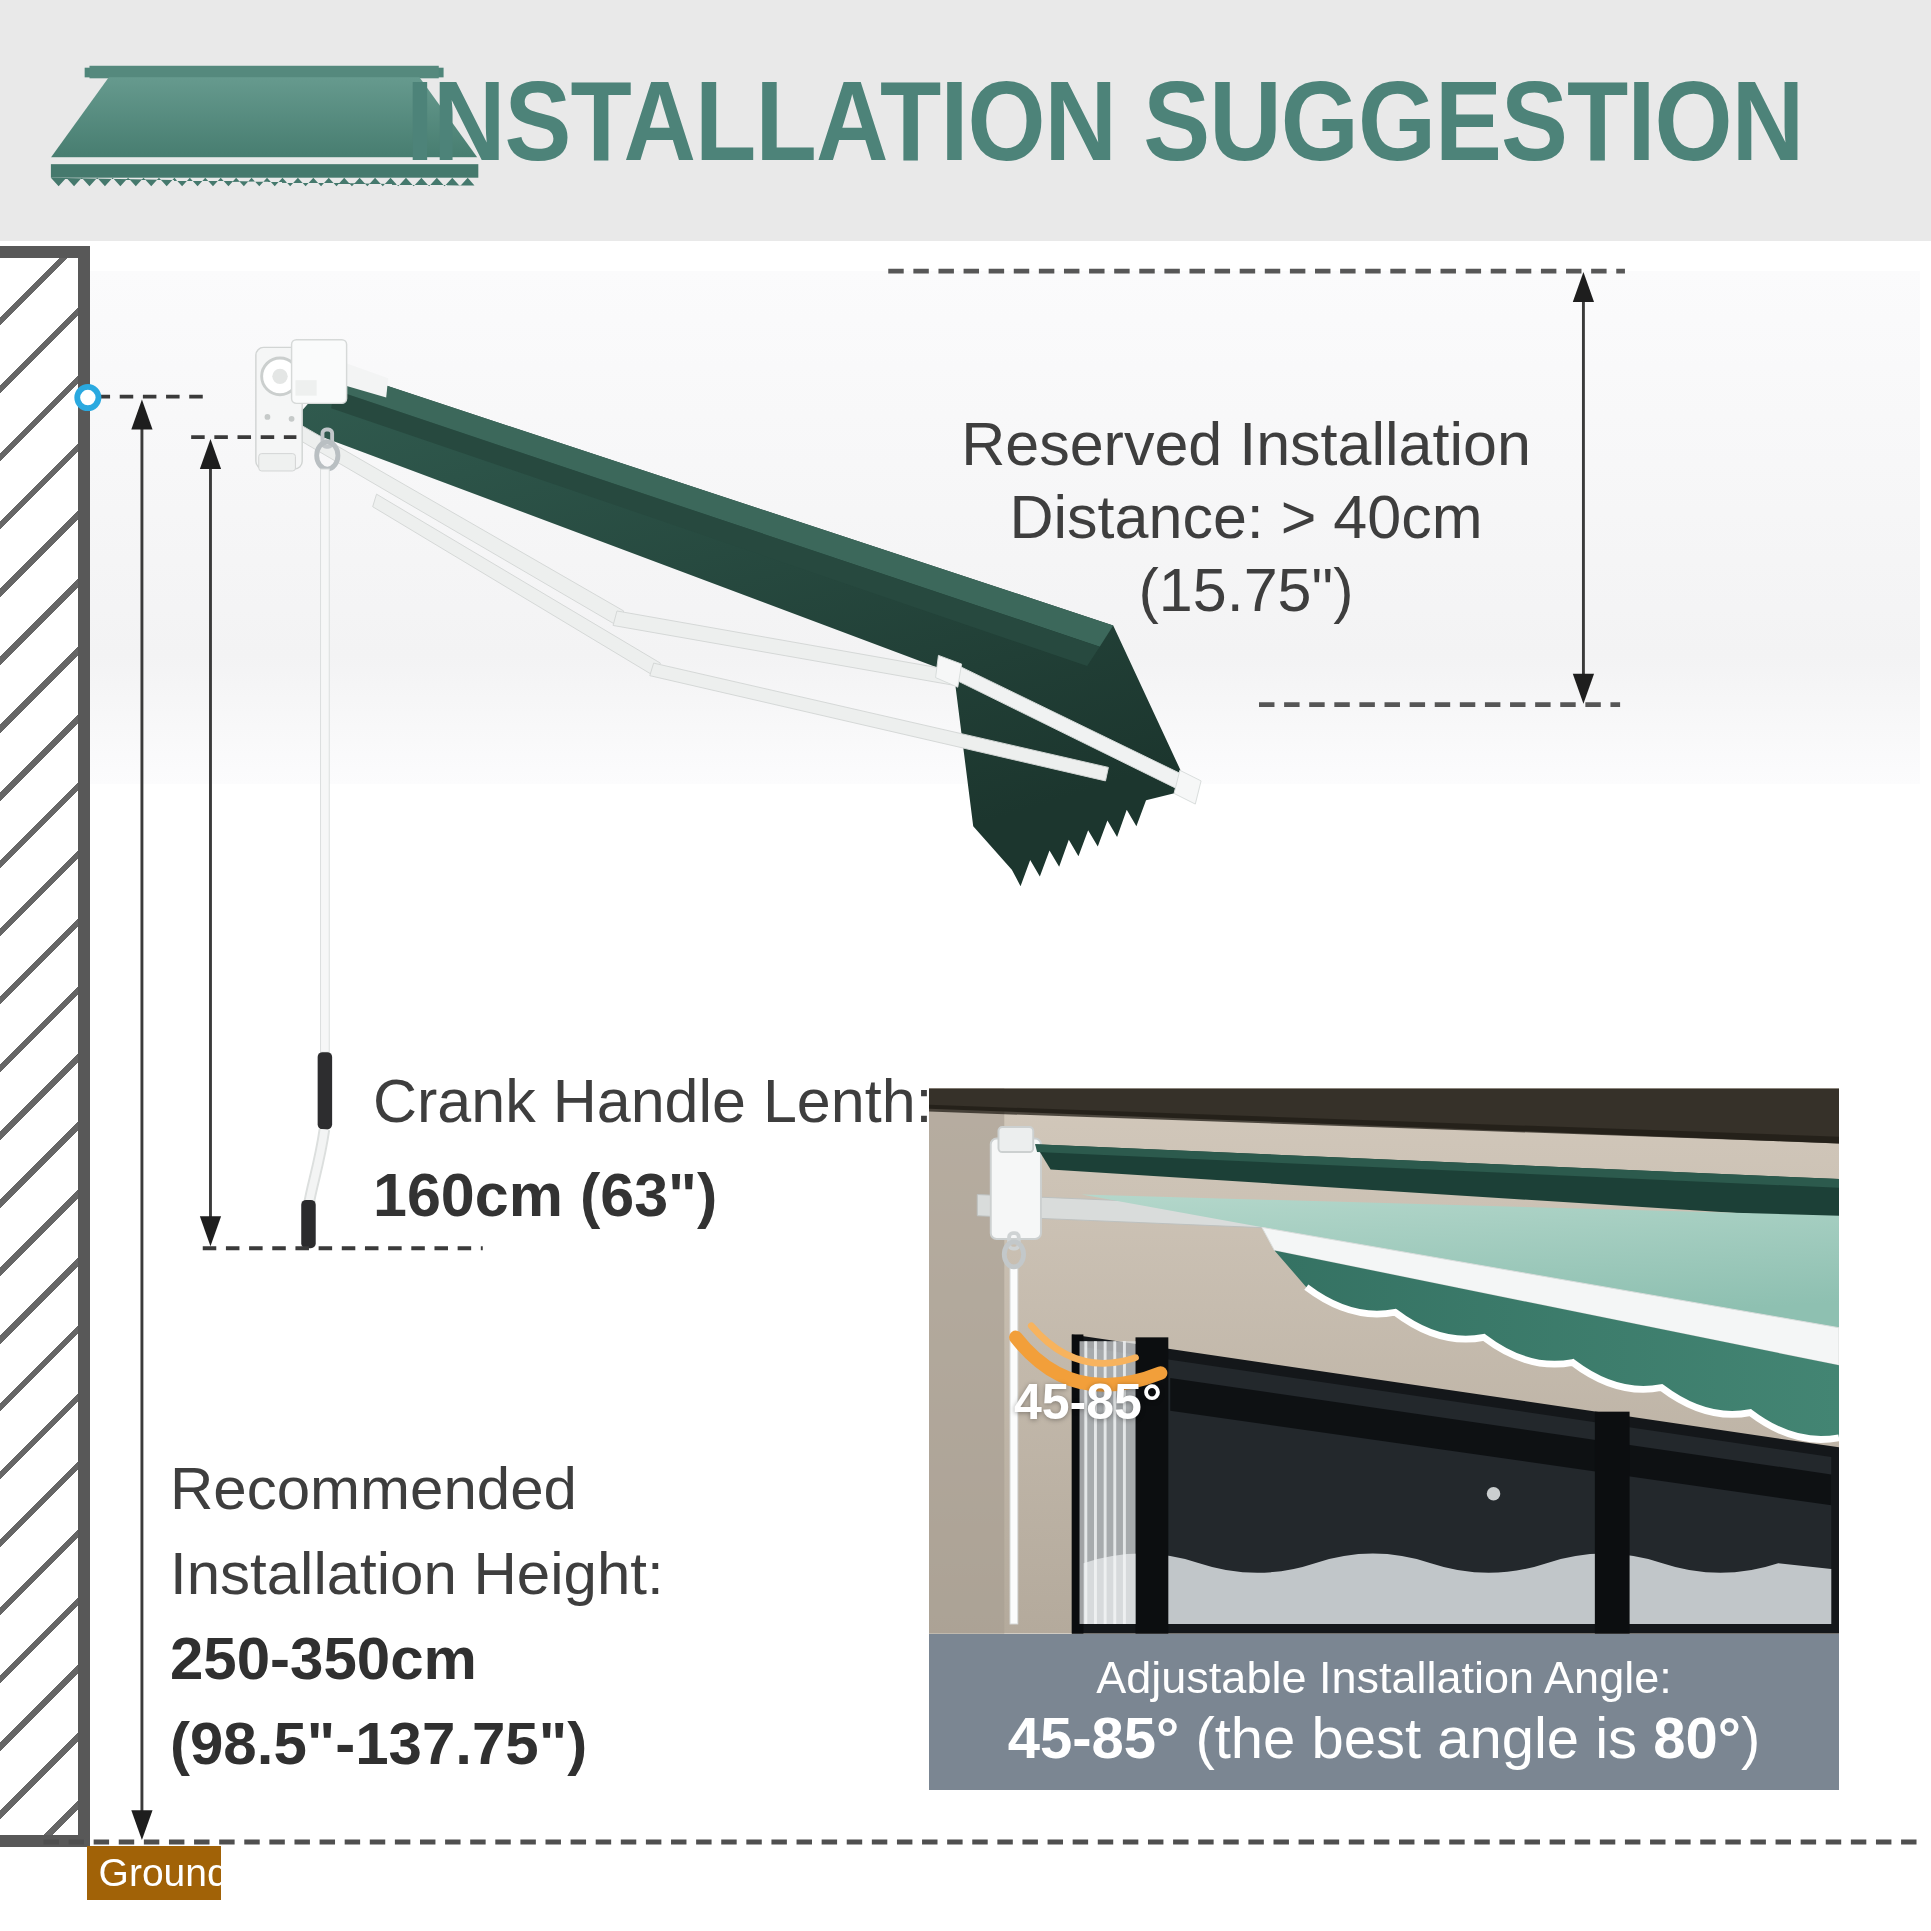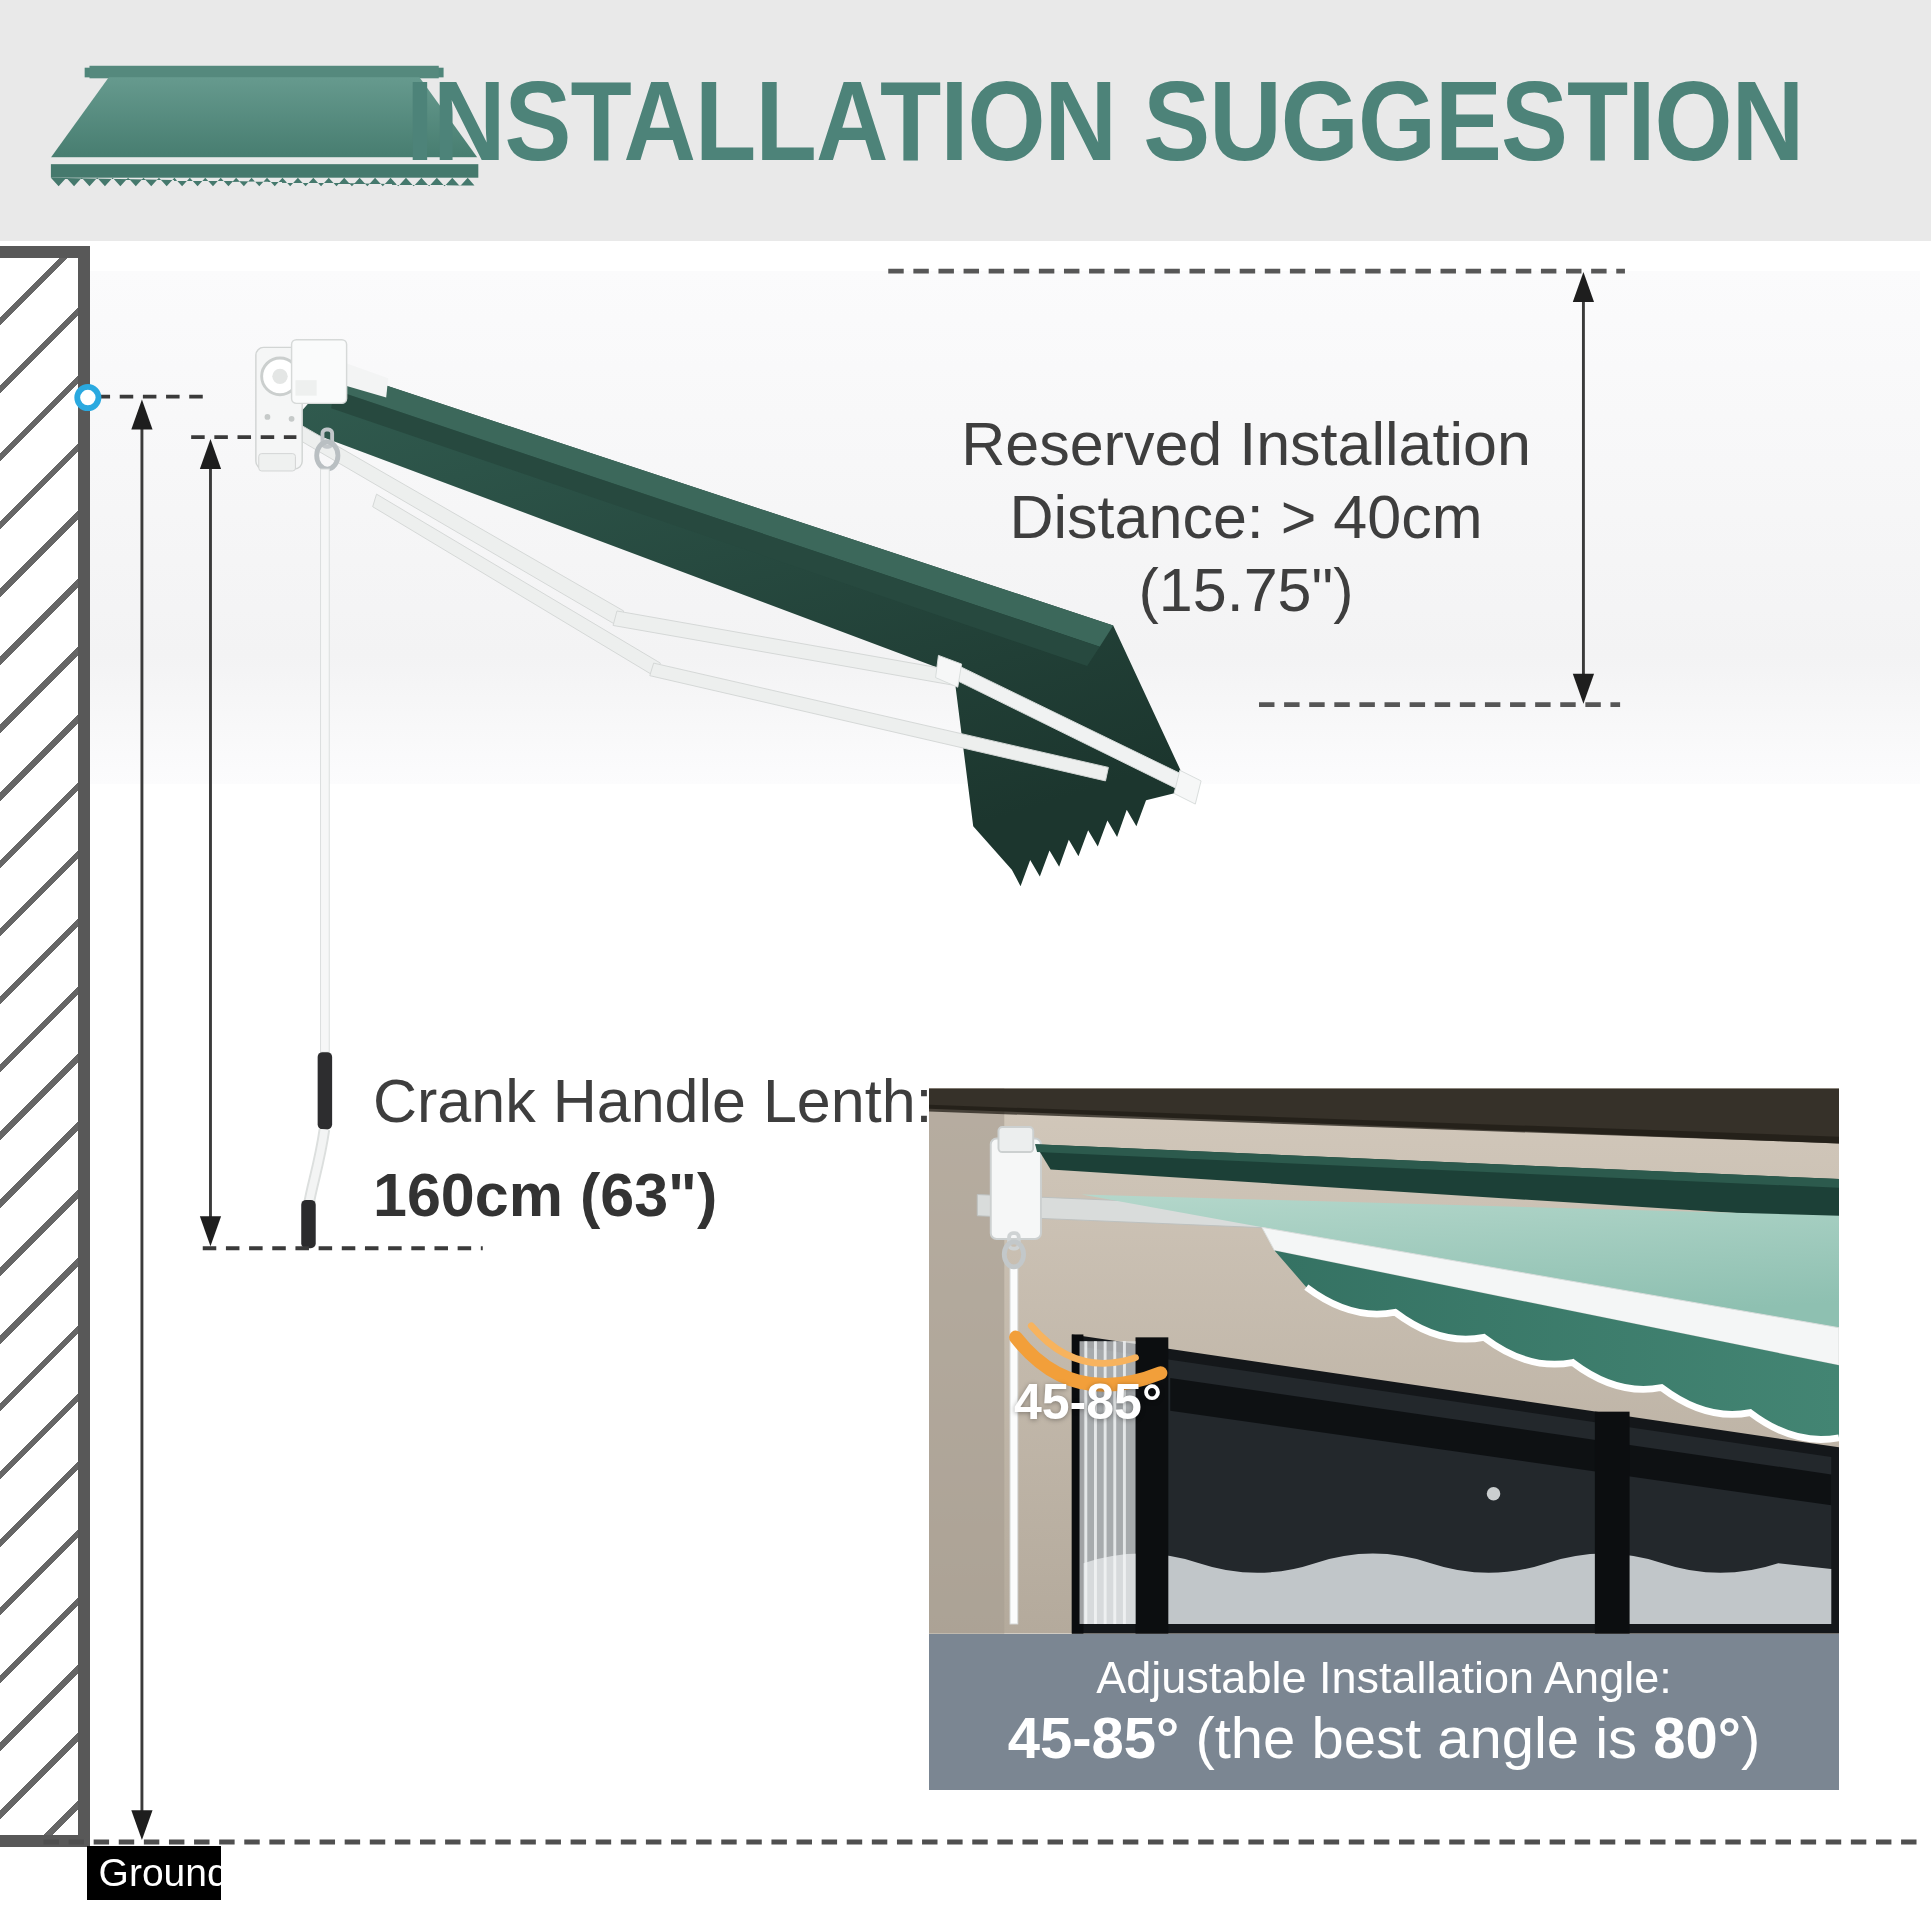--- a/index.html
+++ b/index.html
@@ -23,21 +23,21 @@
     background:repeating-linear-gradient(135deg,#ffffff 0px,#ffffff 42px,#666666 42px,#666666 48px);}
   .diagram-svg{position:absolute;left:0;top:241px;}
 
   
   .txt{position:absolute;color:#3e3e3e;}
   .reserved-note{left:908px;top:408px;width:676px;text-align:center;font-size:61px;line-height:73px;}
   .crank-note{left:373px;top:1054px;font-size:61px;line-height:94px;white-space:nowrap;}
   .crank-note .num{font-weight:600;color:#333333;}
   .height-note{left:170px;top:1446px;font-size:60px;line-height:85px;white-space:nowrap;}
   .height-note .num{font-weight:600;color:#303030;}
-  .ground-label{position:absolute;left:87px;top:1846px;width:134px;height:54px;background:#000000;
+  .ground-label{position:absolute;left:87px;top:1846px;width:134px;height:54px;background:#a16207;
     color:#ffffff;font-size:39px;line-height:54px;padding-left:11.6px;box-sizing:border-box;}
 
   
   .inset{position:absolute;left:929px;top:1088px;width:910px;height:702px;overflow:hidden;}
   .inset-photo{position:absolute;left:0;top:0;}
   .inset-caption{position:absolute;left:0;top:546px;width:910px;height:188px;background:#7b8692;
     color:#ffffff;text-align:center;}
   .inset-caption .l1{margin-top:13.5px;font-size:45px;line-height:60px;}
   .inset-caption .l2{font-size:58px;line-height:60px;}
   .inset-caption b{font-weight:bold;}
@@ -153,20 +153,26 @@
   <div class="txt reserved-note">
     <div>Reserved Installation</div>
     <div>Distance: &gt; 40cm (15.75")</div>
   </div>
 
   <div class="txt crank-note">
     <div>Crank Handle Lenth:</div>
     <div class="num">160cm (63")</div>
   </div>
 
+  <div class="txt height-note">
+    <div>Recommended</div>
+    <div>Installation Height:</div>
+    <div class="num">250-350cm</div>
+    <div class="num">(98.5"-137.75")</div>
+  </div>
 
   <div class="ground-label">Ground</div>
 
   <div class="inset">
     <svg class="inset-photo" width="910" height="546" viewBox="0 0 943 565">
       <defs>
         <linearGradient id="wallGrad" x1="0" y1="0" x2="0" y2="1">
           <stop offset="0" stop-color="#d2c8bb"></stop>
             <stop offset="1" stop-color="#b4aa9c"></stop>
         </linearGradient>

